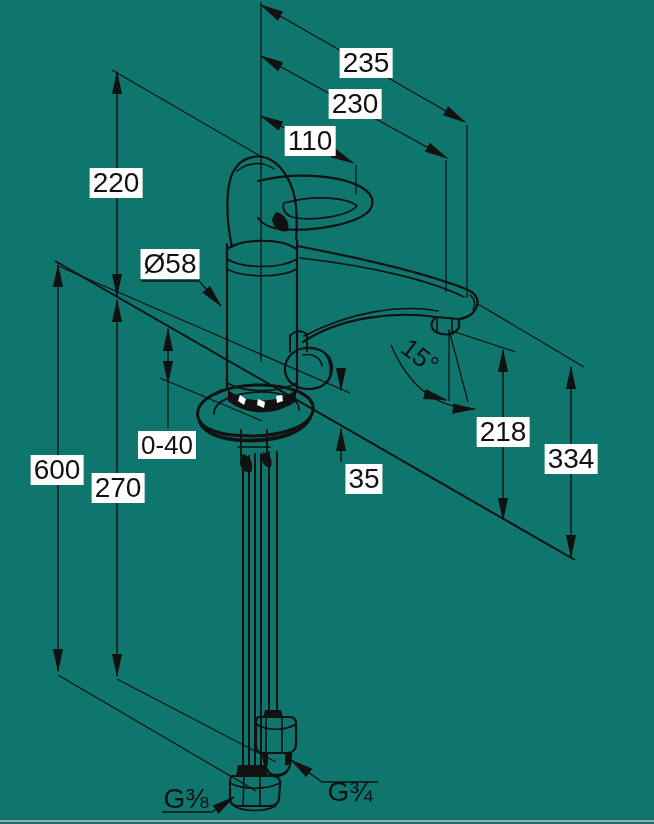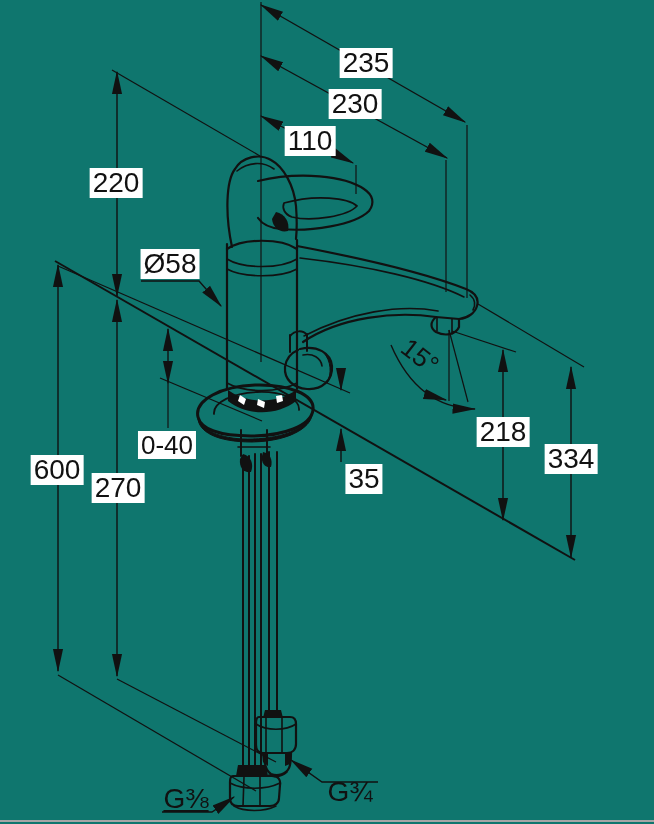--- a/index.html
+++ b/index.html
@@ -156,16 +156,16 @@
   <div class="dim-label" style="left:116px;top:183px;">220</div>
   <div class="dim-label" style="left:170px;top:264px;">Ø58</div>
   <div class="dim-label small" style="left:167px;top:445px;">0-40</div>
   <div class="dim-label" style="left:57px;top:470px;">600</div>
   <div class="dim-label" style="left:118px;top:488px;">270</div>
   <div class="dim-label" style="left:342px;top:479px;margin-left:22px;">35</div>
   <div class="dim-label small rot" style="left:420px;top:356px;">15°</div>
   <div class="dim-label" style="left:503px;top:432px;">218</div>
   <div class="dim-label" style="left:571px;top:459px;">334</div>
   <div class="dim-label nobg" style="left:350px;top:792px;">G¾</div>
-  <div class="dim-label nobg" style="left:186px;top:799px;text-decoration:underline;">G⅜</div>
+  <div class="dim-label nobg" style="left:186px;top:799px;">G⅜</div>
 
   <div id="bottom-rule"></div>
 </div>
 
 </body></html>

